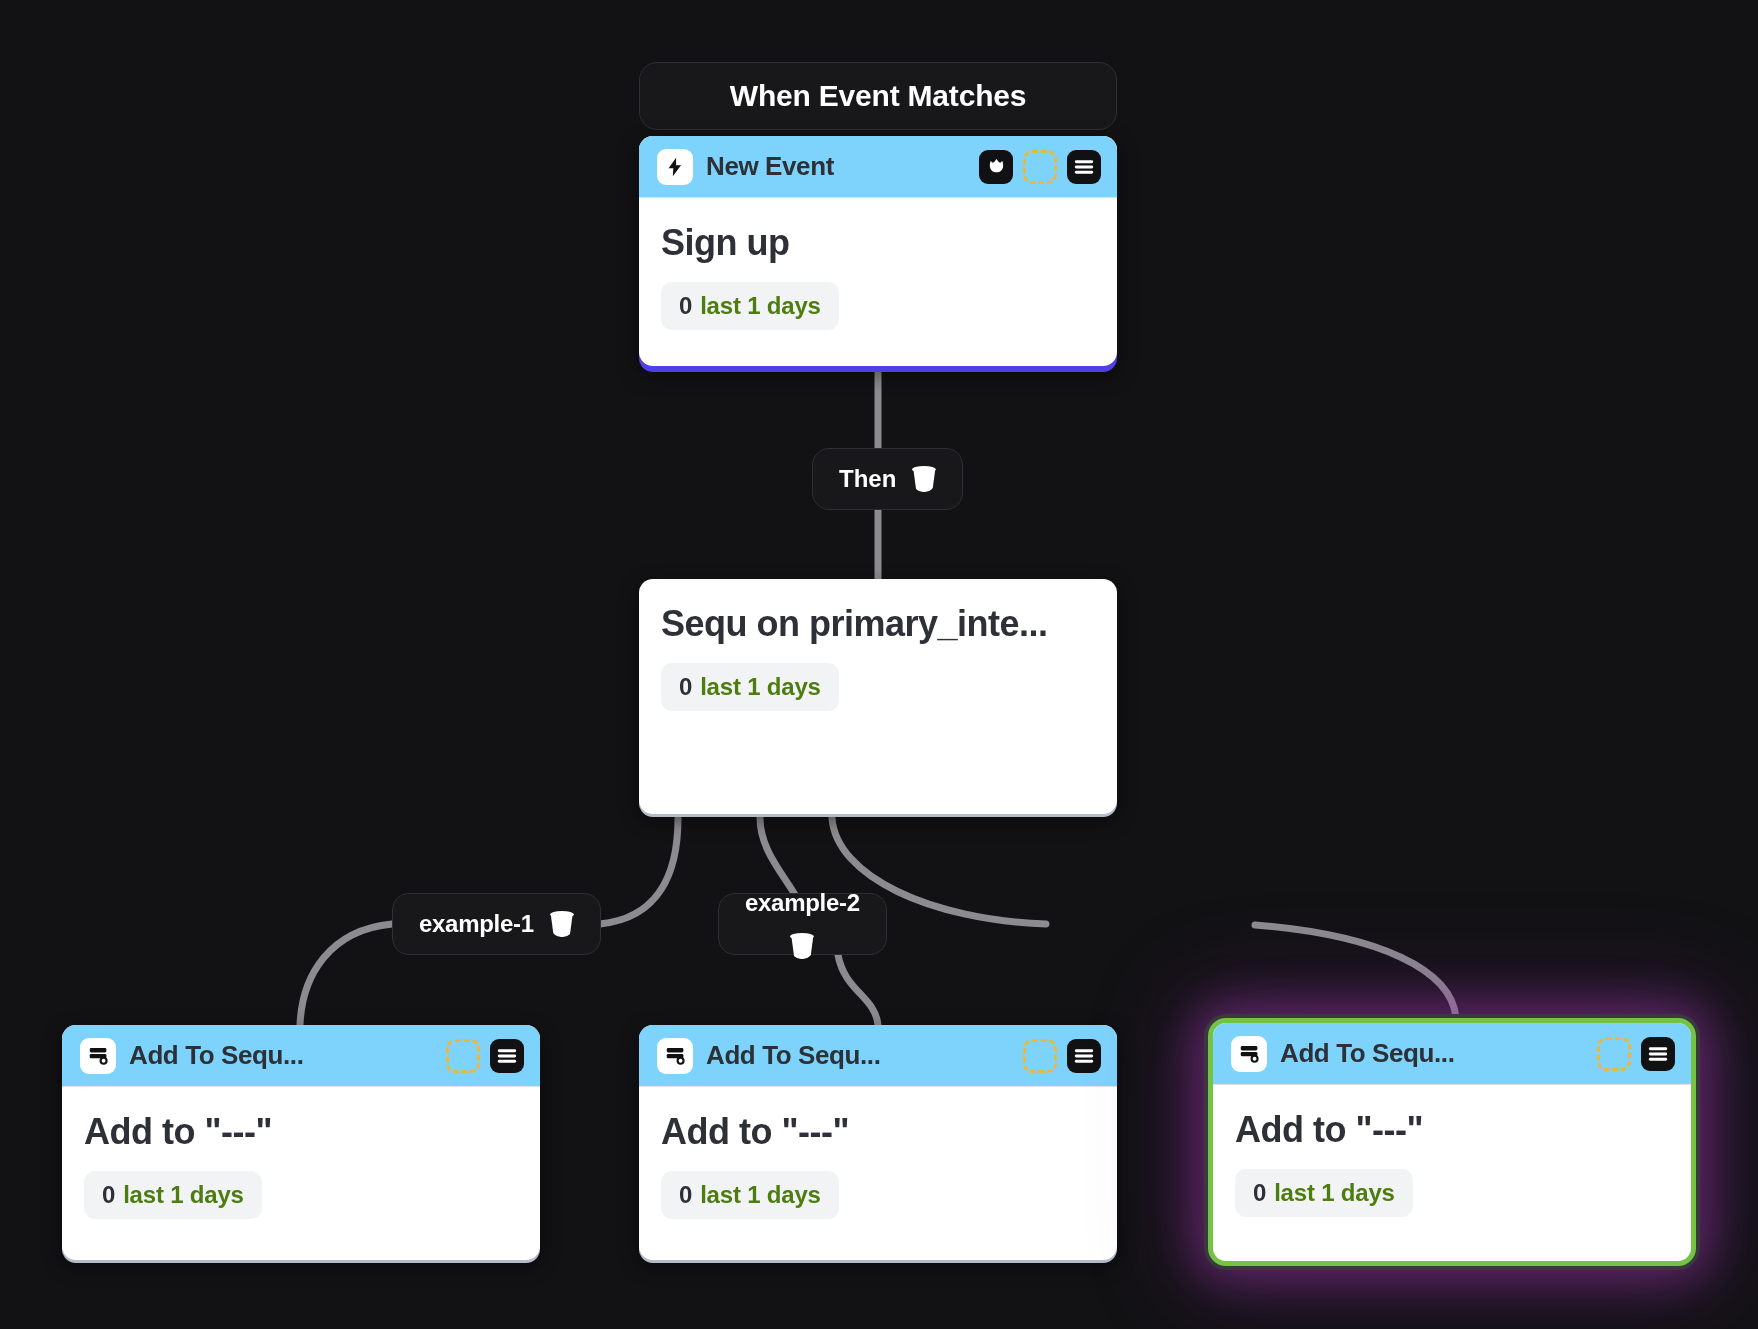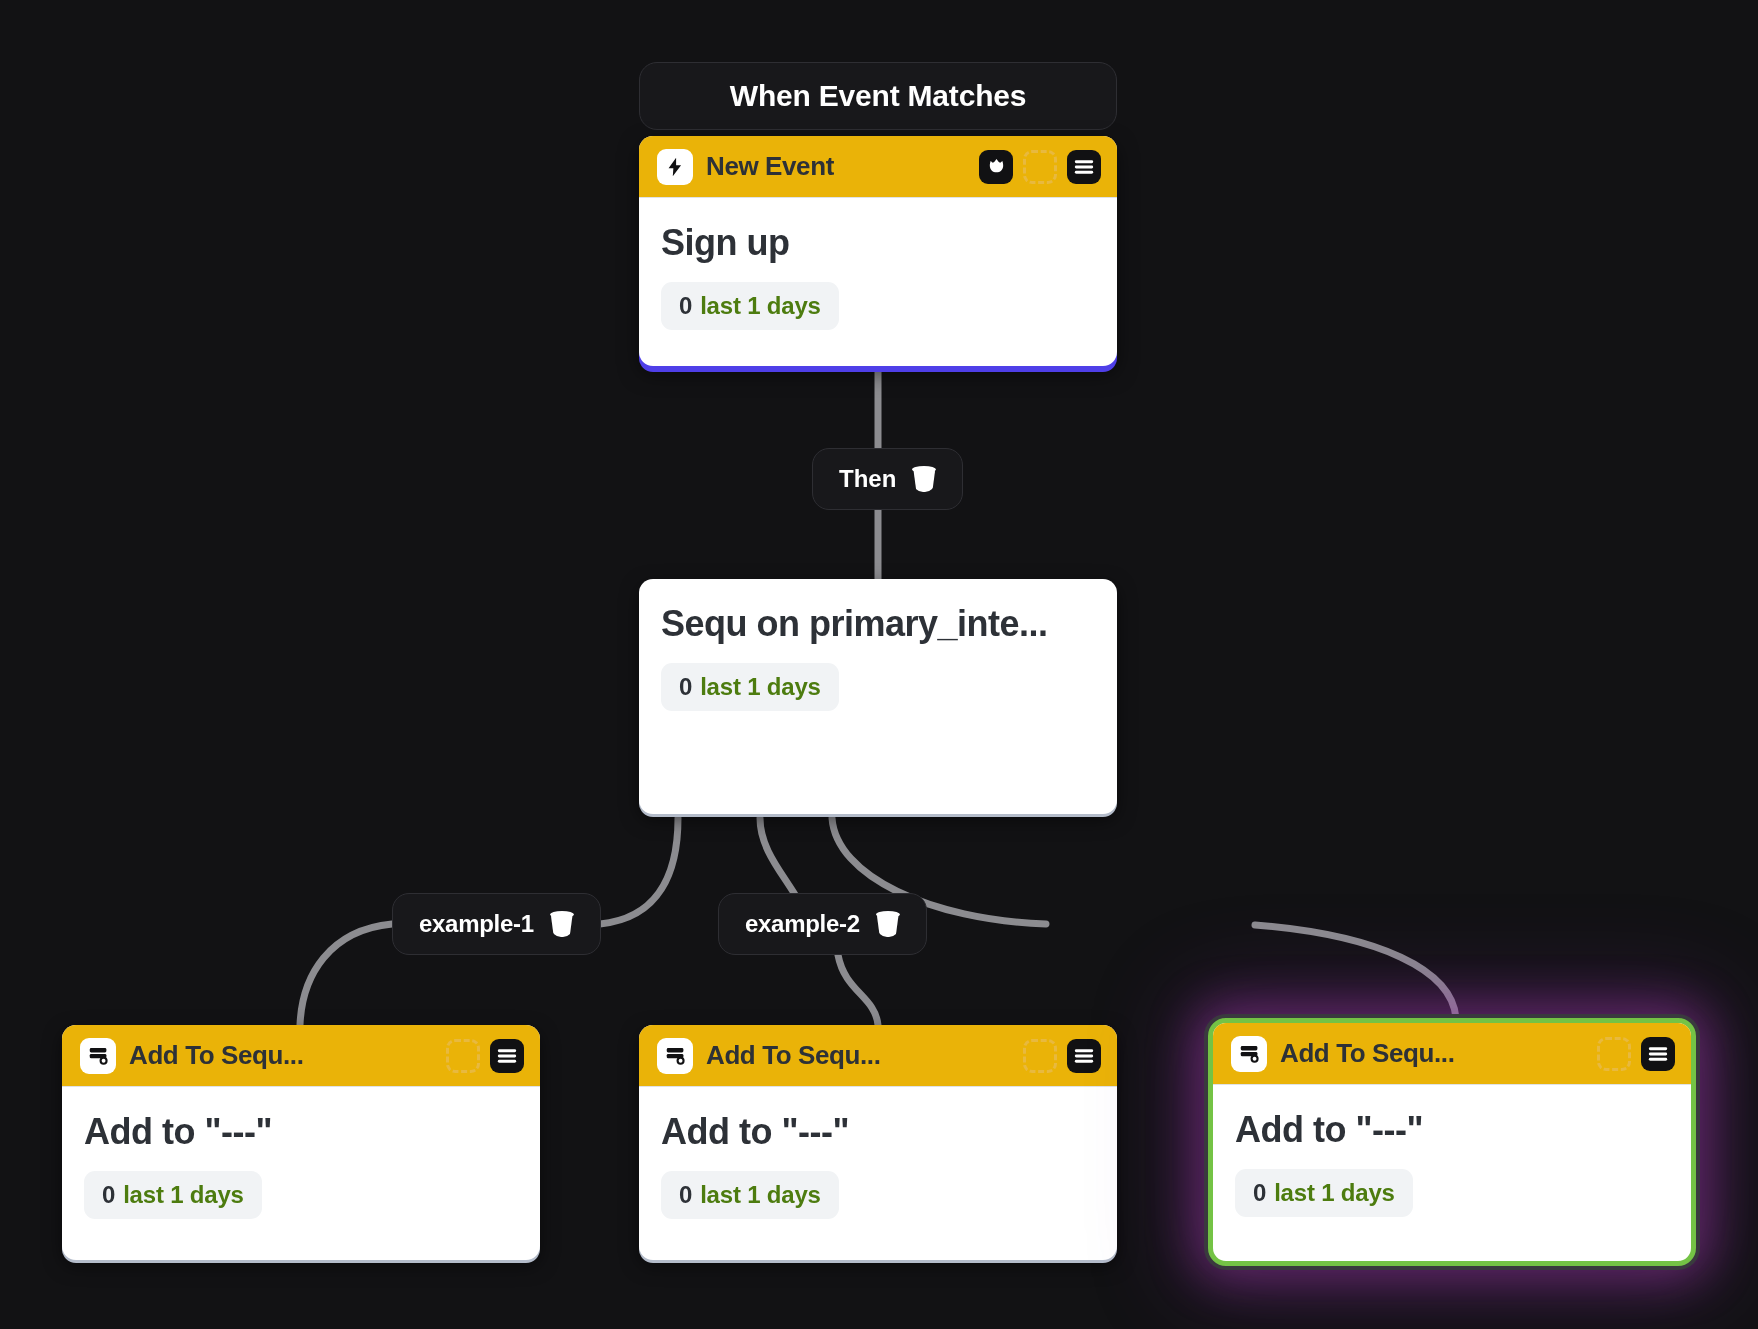--- a/index.html
+++ b/index.html
@@ -70,21 +70,21 @@
   }
 
   .pill.branch-pill {
     height: 62px;
     padding: 0 26px;
     border-radius: 17px;
     font-size: 24px;
     letter-spacing: -0.3px;
   }
   .pill.branch-1 { left: 392px; top: 893px; }
-  .pill.branch-2 { left: 718px; top: 893px; }
+  .pill.branch-2 { left: 718px; top: 893px; flex-direction: column; }
   .pill.branch-3 { left: 1046px; top: 893px; }
 
   
   .trash-icon {
     display: inline-block;
     width: 24px;
     height: 26px;
     position: relative;
     flex: 0 0 auto;
   }
@@ -124,21 +124,21 @@
       0 0 0 4px #3a3a3e,
       0 0 46px 14px rgba(168, 60, 180, 0.45),
       0 0 90px 30px rgba(120, 40, 150, 0.25);
   }
 
   .node-header {
     display: flex;
     align-items: center;
     height: 62px;
     padding: 0 16px 0 18px;
-    background: #eab308;
+    background: #7dd3fc;
     border-bottom: 1px solid #dfe2e6;
   }
   .node.selected .node-header { border-radius: 11px 11px 0 0; }
 
   .node-type-icon {
     width: 36px;
     height: 36px;
     flex: 0 0 auto;
     background: #ffffff;
     border-radius: 9px;

